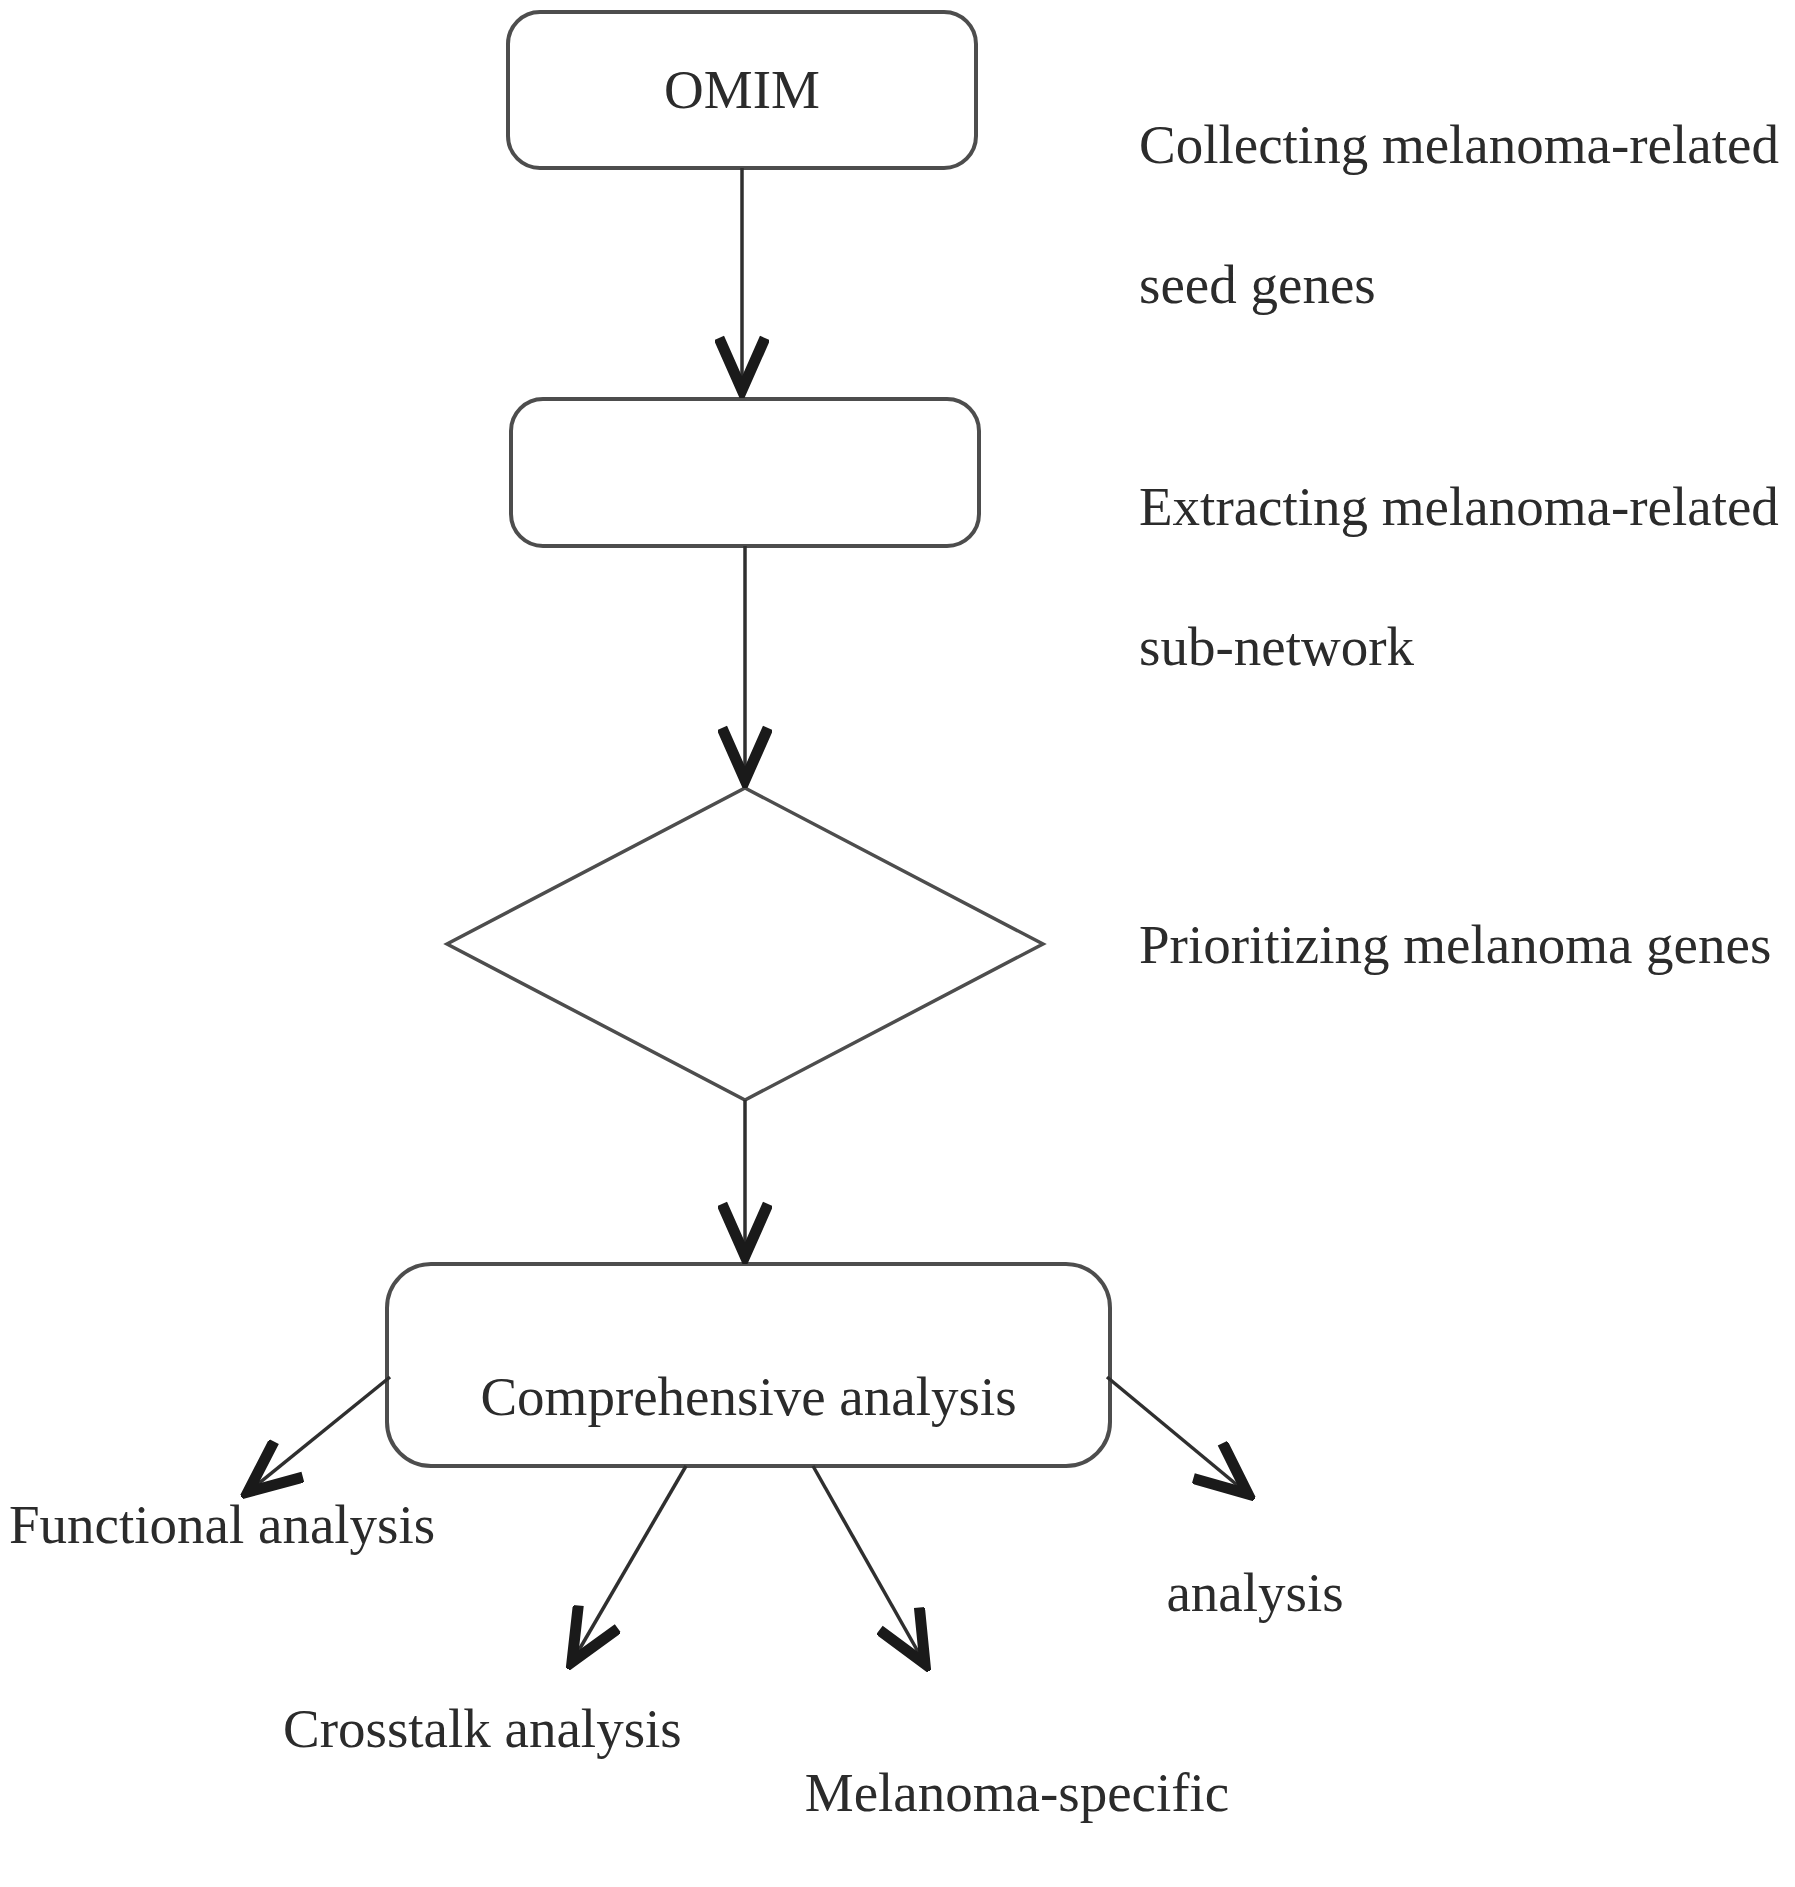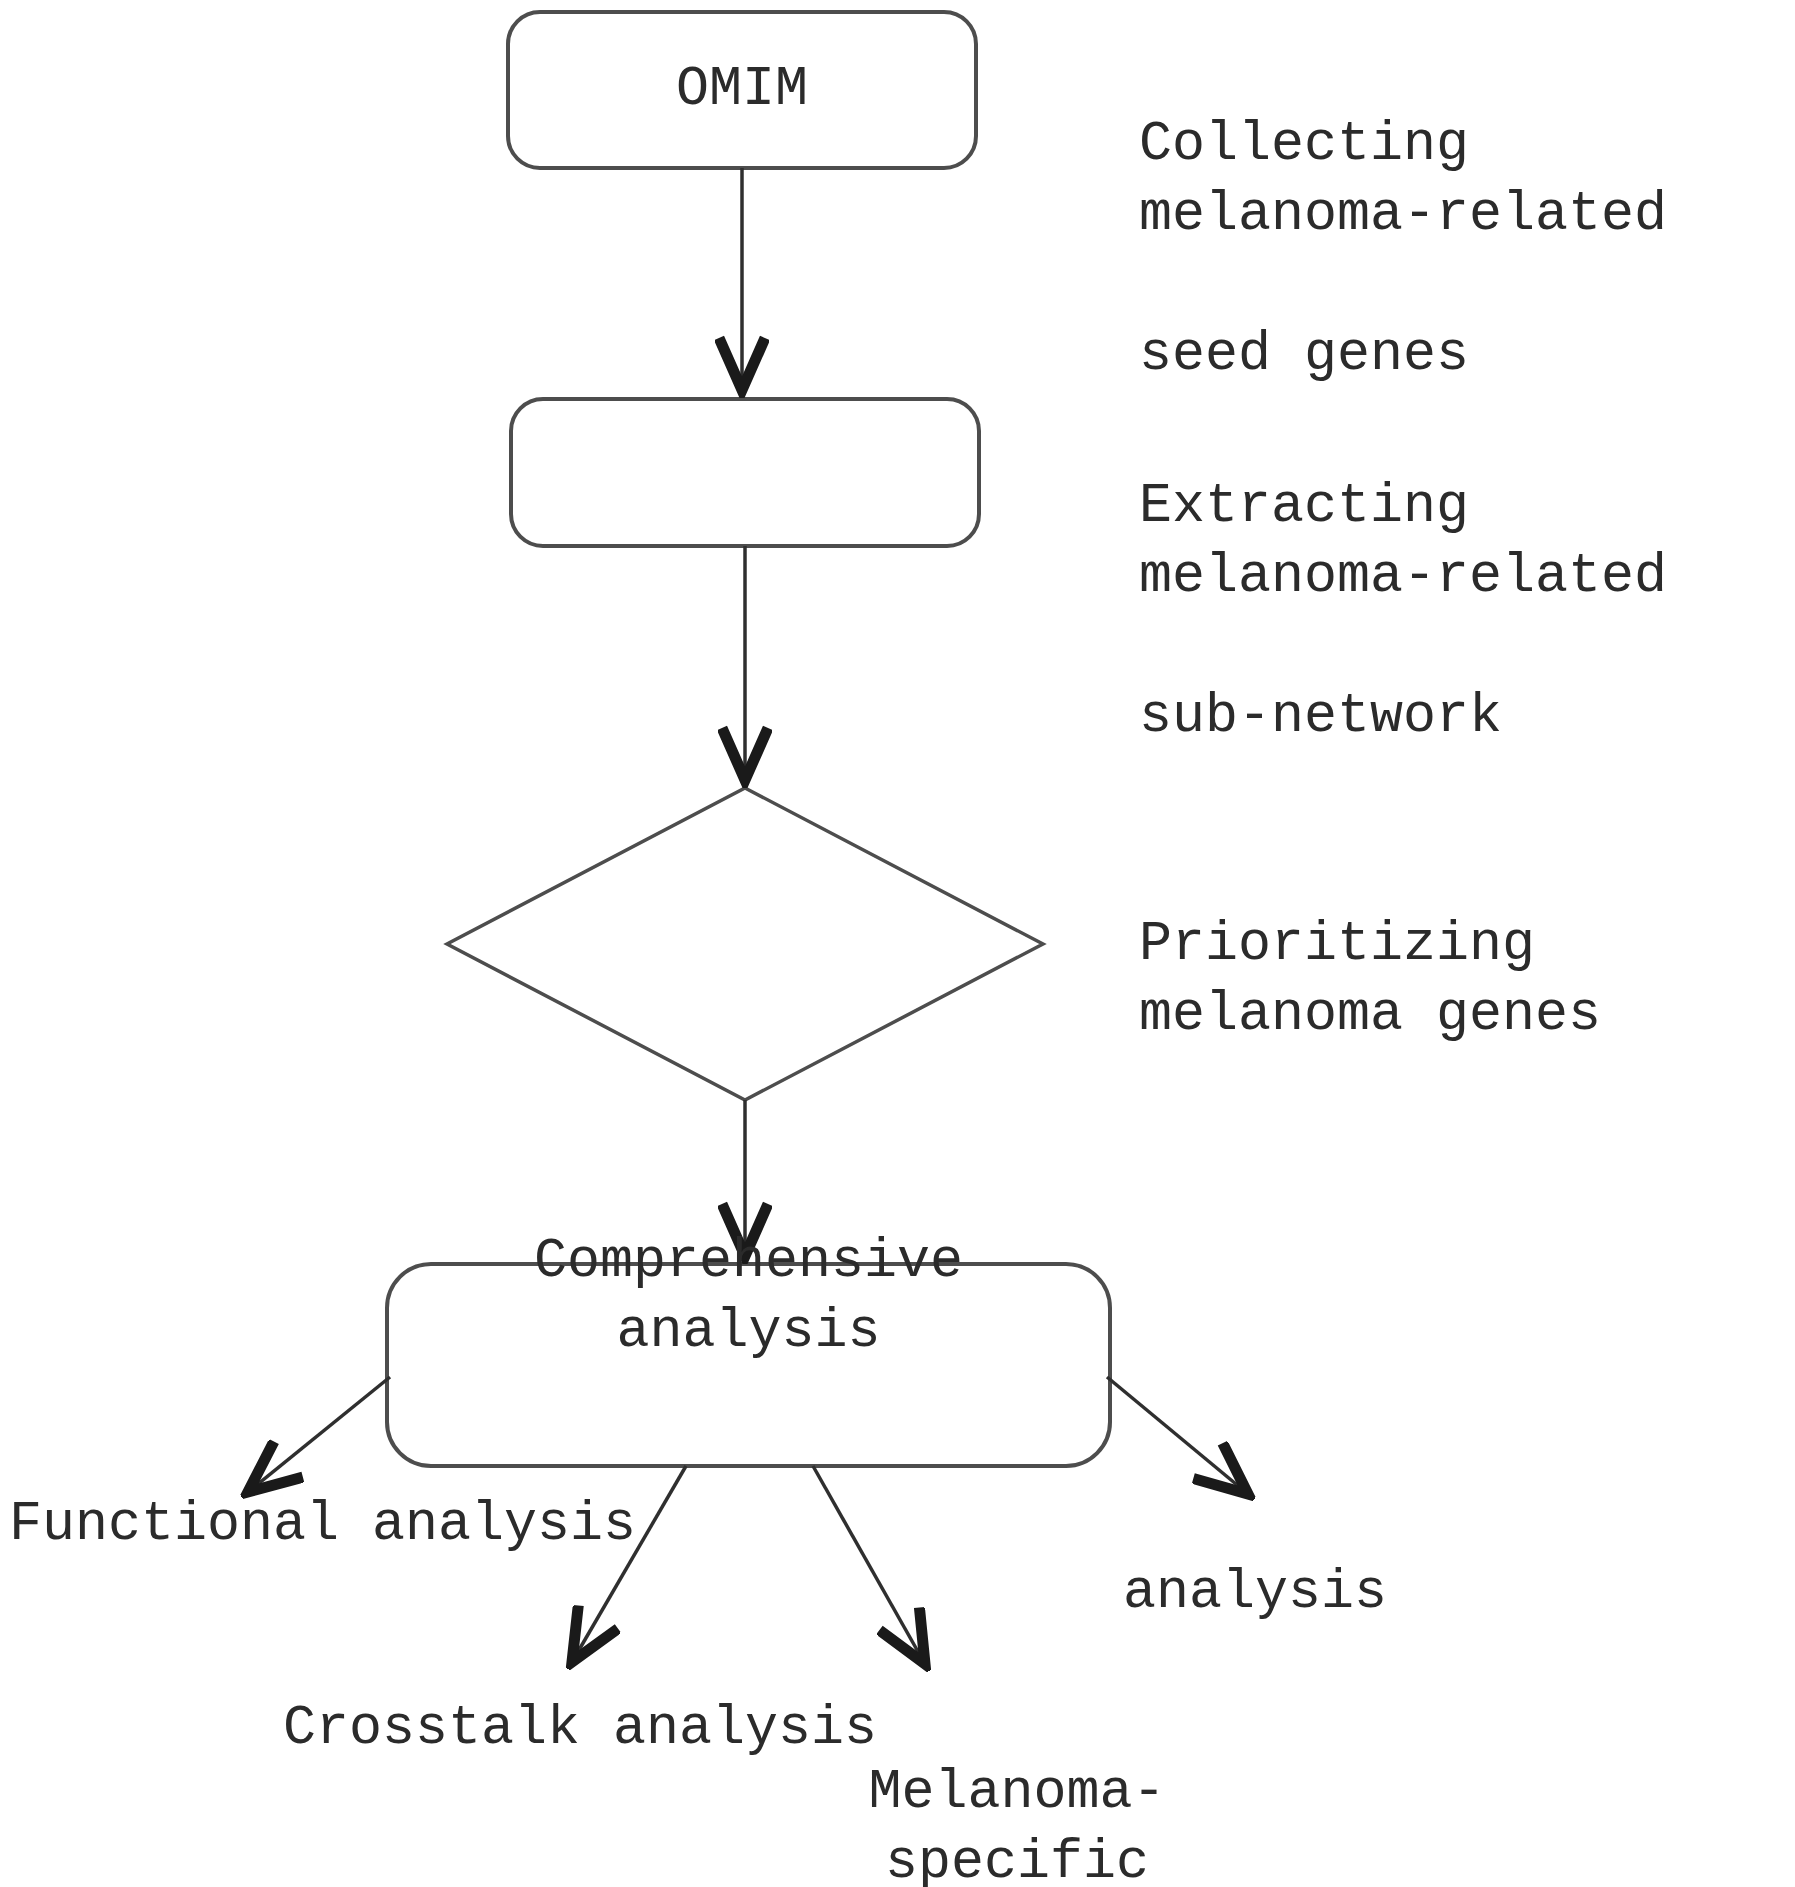--- a/index.html
+++ b/index.html
@@ -5,21 +5,21 @@
   html, body {
     margin: 0;
     padding: 0;
     background: #ffffff;
   }
   .canvas {
     position: relative;
     width: 1795px;
     height: 1887px;
     background: #ffffff;
-    font-family: Liberation Mono, monospace;
+    font-family: Liberation Serif, serif;
     color: #2b2b2b;
     overflow: hidden;
   }
   .diagram-svg {
     position: absolute;
     left: 0;
     top: 0;
     width: 1795px;
     height: 1887px;
   }
@@ -34,21 +34,21 @@
     display: flex;
     align-items: center;
     justify-content: center;
     text-align: center;
   }
   .center-text { text-align: center; }
   
   .omim-label          { left: 508px;  top: 12px;   width: 468px; height: 156px; }
   .string-label        { left: 511px;  top: 399px;  width: 468px; height: 147px; }
   .randomwalk-label    { left: 545px;  top: 872px;  width: 400px; }
-  .comprehensive-label { left: 387px;  top: 1196px; width: 723px; height: 202px; }
+  .comprehensive-label { left: 387px;  top: 1296px; width: 723px; height: 202px; }
   
   .ann-collecting   { left: 1139px; top: 40px;  width: 660px; }
   .ann-extracting   { left: 1139px; top: 402px; width: 660px; }
   .ann-prioritizing { left: 1139px; top: 910px; width: 660px; }
   
   .out-functional { left: 9px;    top: 1490px; }
   .out-crosstalk  { left: 283px;  top: 1694px; }
   .out-melanoma   { left: 767px;  top: 1688px; width: 500px; }
   .out-survival   { left: 1035px; top: 1488px; width: 440px; }
 </style>

